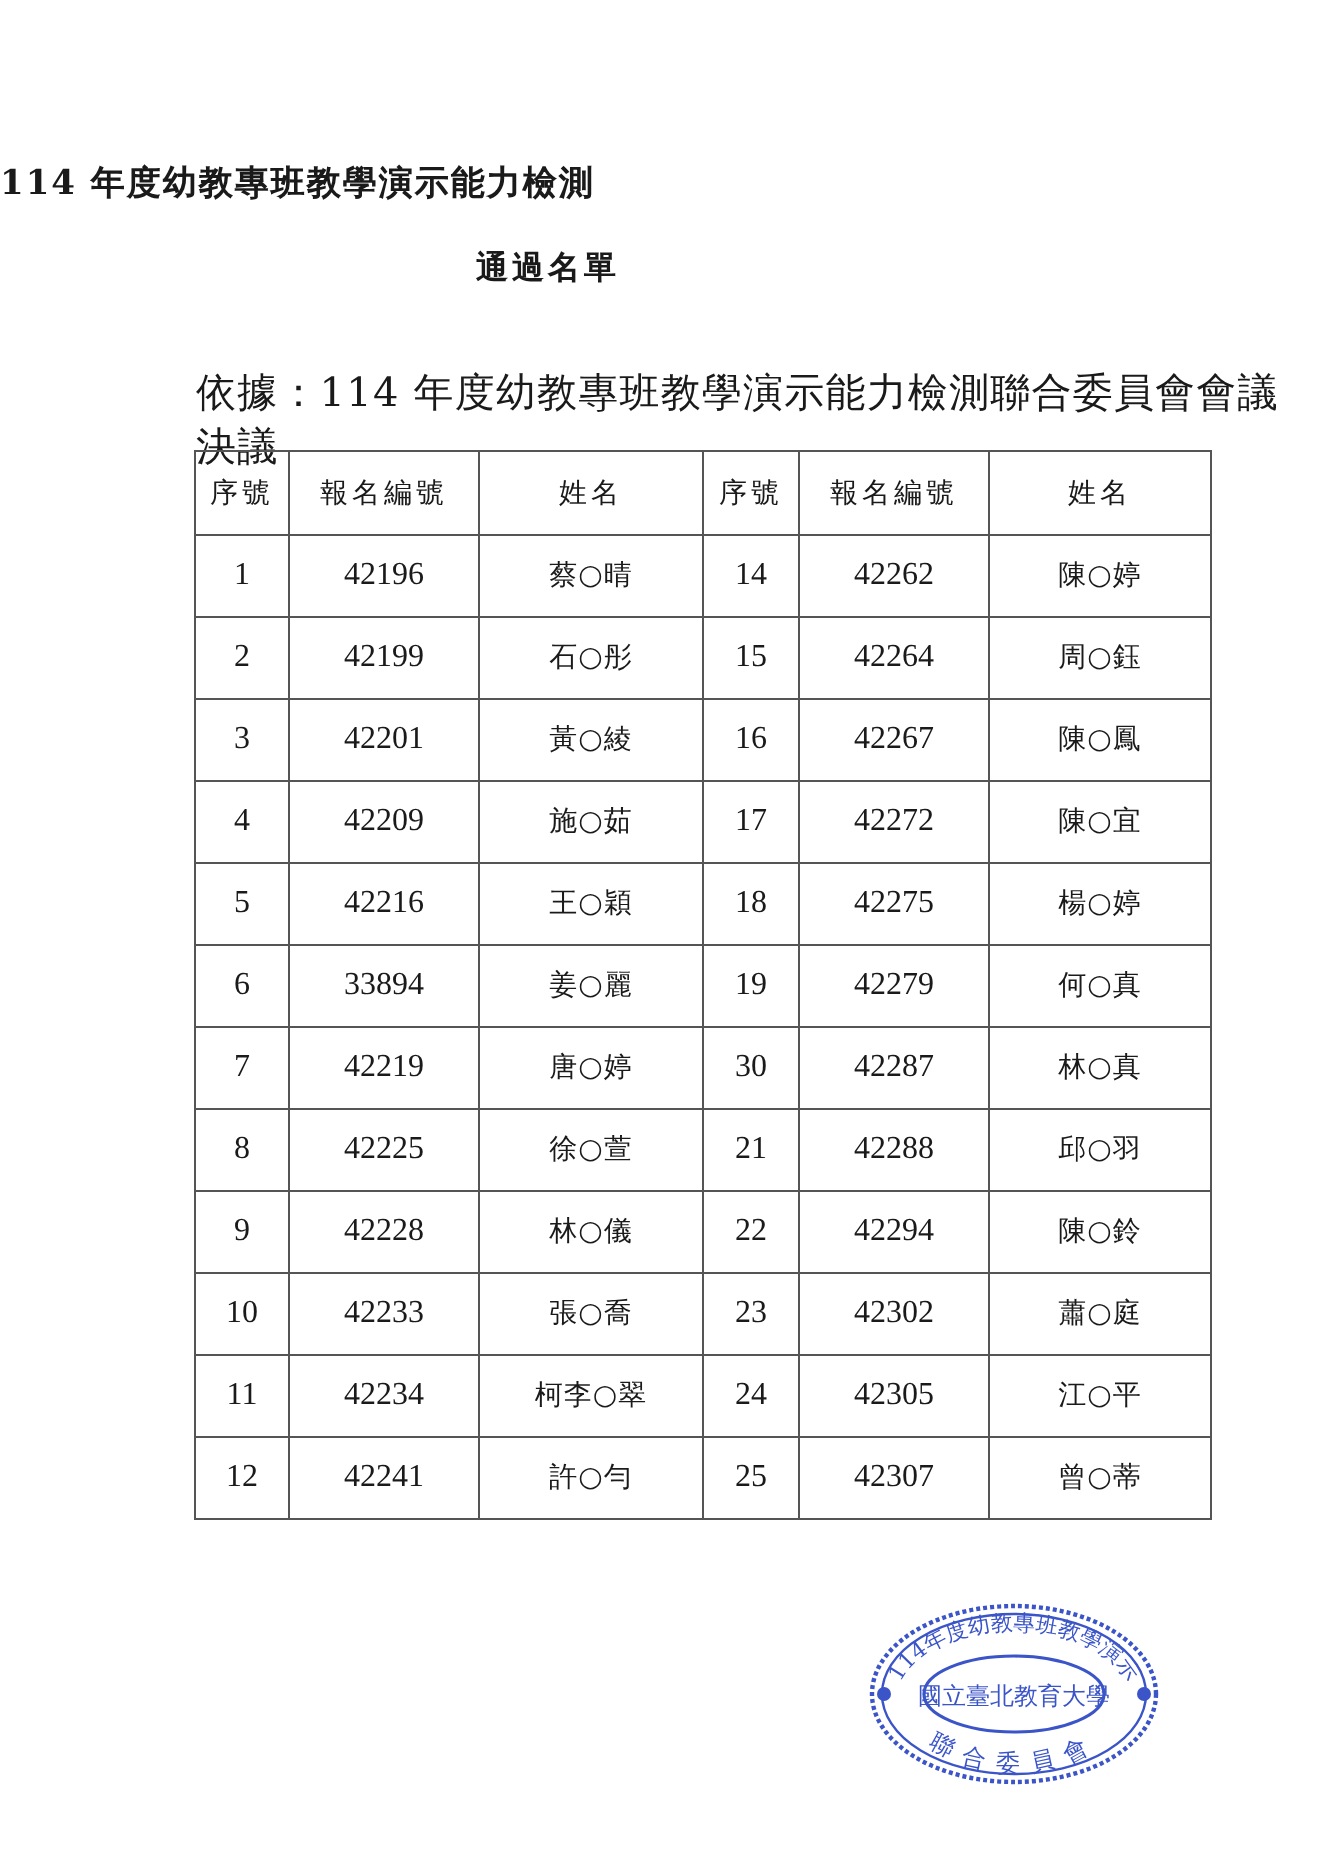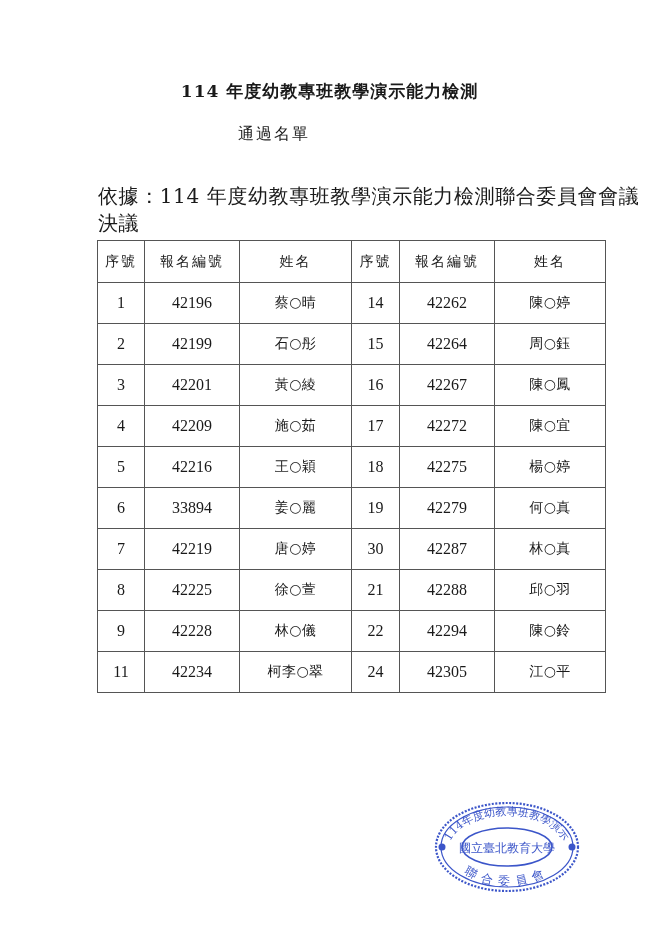--- a/index.html
+++ b/index.html
@@ -13,46 +13,46 @@
       position: relative;
       overflow: hidden;
       font-family: "DejaVu Serif", "Liberation Serif", serif;
       color: #1a1a1a;
     }
     .title {
       position: absolute;
       left: 0;
       width: 659px;
       top: 80px;
-      text-align: center;
+      text-align: left;
       font-size: 17px;
       letter-spacing: 1px;
       font-weight: bold;
     }
     .subtitle {
       position: absolute;
       left: 0;
       width: 548px;
       top: 124px;
       text-align: center;
       font-size: 16px;
       letter-spacing: 2px;
-      font-weight: normal;
+      font-weight: bold;
     }
     .basis {
       position: absolute;
       left: 98px;
       top: 183px;
       font-size: 20px;
       letter-spacing: 0.6px;
     }
     table.roster {
       position: absolute;
       left: 97px;
-      top: 240px;
+      top: 225px;
       width: 508px;
       border-collapse: collapse;
       table-layout: fixed;
       font-size: 14px;
     }
     table.roster th, table.roster td {
       border: 1px solid #555555;
       text-align: center;
       vertical-align: middle;
       padding: 0;
@@ -164,26 +164,42 @@
       </tr>
       <tr class="row">
         <td class="num">9</td>
         <td class="num">42228</td>
         <td class="name">林○儀</td>
         <td class="num">22</td>
         <td class="num">42294</td>
         <td class="name">陳○鈴</td>
       </tr>
       <tr class="row">
+        <td class="num">10</td>
+        <td class="num">42233</td>
+        <td class="name">張○喬</td>
+        <td class="num">23</td>
+        <td class="num">42302</td>
+        <td class="name">蕭○庭</td>
+      </tr>
+      <tr class="row">
         <td class="num">11</td>
         <td class="num">42234</td>
         <td class="name">柯李○翠</td>
         <td class="num">24</td>
         <td class="num">42305</td>
         <td class="name">江○平</td>
+      </tr>
+      <tr class="row">
+        <td class="num">12</td>
+        <td class="num">42241</td>
+        <td class="name">許○勻</td>
+        <td class="num">25</td>
+        <td class="num">42307</td>
+        <td class="name">曾○蒂</td>
       </tr>
     </tbody>
 </table>
 
 <svg class="stamp" viewBox="0 0 150 100">
   <g fill="none" stroke="#3b55c9">
     <ellipse cx="75" cy="50" rx="71" ry="44" stroke-width="2.2" stroke-dasharray="2 1.5"></ellipse>
     <ellipse cx="75" cy="50" rx="66" ry="40" stroke-width="1.2"></ellipse>
     <ellipse cx="75" cy="50" rx="45" ry="19" stroke-width="1.6"></ellipse>
   </g>

